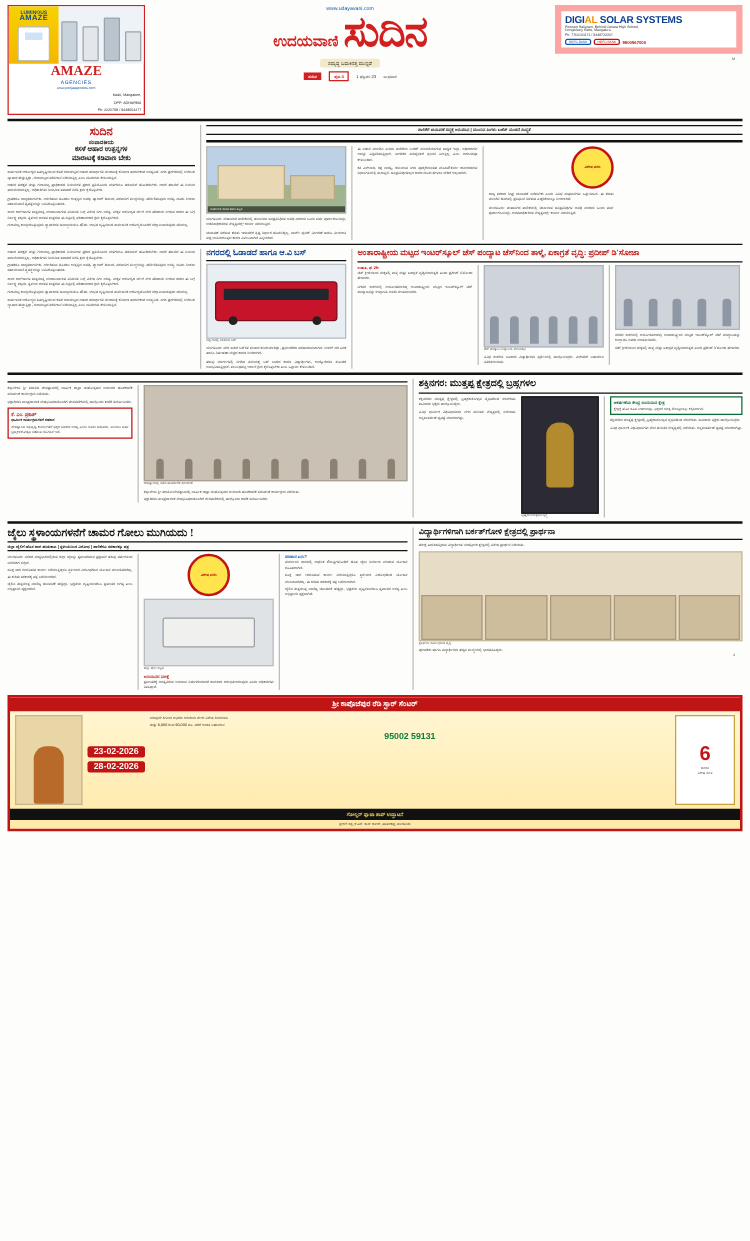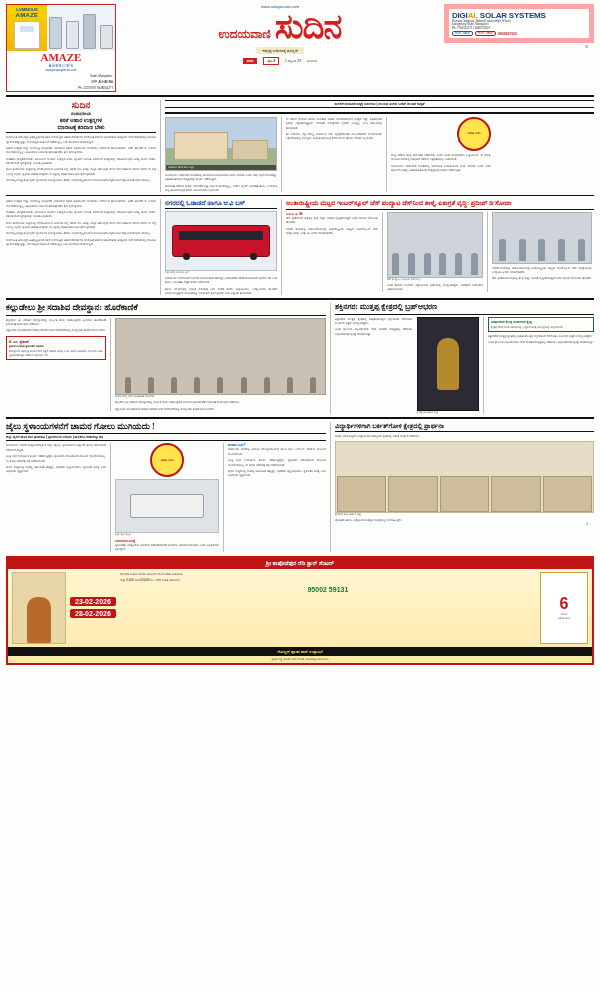--- a/index.html
+++ b/index.html
@@ -303,21 +303,20 @@
             <div class="kn-body" style="margin-top:2px;">ಚೆಸ್ ಕ್ರೀಡೆಯಿಂದ ಮಕ್ಕಳಲ್ಲಿ ತಾಳ್ಮೆ ಮತ್ತು ಏಕಾಗ್ರತೆ ವೃದ್ಧಿಯಾಗುತ್ತದೆ ಎಂದು ಪ್ರದೀಪ್ ಡಿ'ಸೋಜಾ ಹೇಳಿದರು.</div>
           </div>
         </div>
       </div>
     </div>
 
     <div class="rule-h2" style="margin:3px 0;"></div>
 
     <div class="sec">
       <div class="colbox" style="width:320px;">
-        <div class="secthead">ಕಲ್ಲುಡೇಲು ಶ್ರೀ ಸದಾಶಿವ ದೇವಸ್ಥಾನ: ಹೊರೆಕಾಣಿಕೆ</div>
         <div class="rule-h" style="margin:2px 0;"></div>
         <div class="row" style="gap:4px;">
           <div style="width:100px;">
             <div class="kn-body">ಕಲ್ಲುಡೇಲು ಶ್ರೀ ಸದಾಶಿವ ದೇವಸ್ಥಾನದಲ್ಲಿ ವಾರ್ಷಿಕ ಜಾತ್ರಾ ಮಹೋತ್ಸವದ ಅಂಗವಾಗಿ ಹೊರೆಕಾಣಿಕೆ ಸಮರ್ಪಣೆ ಕಾರ್ಯಕ್ರಮ ನಡೆಯಿತು.</div>
             <div class="kn-body" style="margin-top:2px;">ಭಕ್ತಾದಿಗಳು ಸಾಂಪ್ರದಾಯಿಕ ವೇಷಭೂಷಣದೊಂದಿಗೆ ಮೆರವಣಿಗೆಯಲ್ಲಿ ಪಾಲ್ಗೊಂಡು ಕಾಣಿಕೆ ಸಮರ್ಪಿಸಿದರು.</div>
             <div style="border:1px solid #c01515;margin-top:3px;padding:2px;">
               <div style="font-size:4px;font-weight:bold;color:#c01515;">ಕೆ. ಎಂ. ಪ್ರಕಾಶ್</div>
               <div style="font-size:3px;font-weight:bold;">ಧಾರ್ಮಿಕ ಕಾರ್ಯಕ್ರಮಗಳಿಗೆ ಸಹಕಾರ</div>
               <div class="tiny2" style="margin-top:1px;">ದೇವಸ್ಥಾನದ ಅಭಿವೃದ್ಧಿ ಕಾರ್ಯಗಳಿಗೆ ಭಕ್ತರ ಸಹಕಾರ ಅಗತ್ಯ ಎಂದು ಅವರು ತಿಳಿಸಿದರು. ಮುಂದಿನ ವರ್ಷ ಬ್ರಹ್ಮಕಲಶೋತ್ಸವ ನಡೆಸುವ ಯೋಜನೆ ಇದೆ.</div>
             </div>
@@ -335,21 +334,21 @@
                 <i></i>
               </div>
             <div class="caption">ದೇವಸ್ಥಾನದಲ್ಲಿ ನಡೆದ ಹೊರೆಕಾಣಿಕೆ ಸಮರ್ಪಣೆ</div>
             <div class="kn-body" style="margin-top:2px;">ಕಲ್ಲುಡೇಲು ಶ್ರೀ ಸದಾಶಿವ ದೇವಸ್ಥಾನದಲ್ಲಿ ವಾರ್ಷಿಕ ಜಾತ್ರಾ ಮಹೋತ್ಸವದ ಅಂಗವಾಗಿ ಹೊರೆಕಾಣಿಕೆ ಸಮರ್ಪಣೆ ಕಾರ್ಯಕ್ರಮ ನಡೆಯಿತು.</div>
             <div class="kn-body" style="margin-top:2px;">ಭಕ್ತಾದಿಗಳು ಸಾಂಪ್ರದಾಯಿಕ ವೇಷಭೂಷಣದೊಂದಿಗೆ ಮೆರವಣಿಗೆಯಲ್ಲಿ ಪಾಲ್ಗೊಂಡು ಕಾಣಿಕೆ ಸಮರ್ಪಿಸಿದರು.</div>
           </div>
         </div>
       </div>
 
       <div class="colbox vline" style="flex:1;">
-        <div class="secthead" style="font-size:7.5px;">ಶಕ್ತಿನಗರ: ಮುತ್ತಪ್ಪ ಕ್ಷೇತ್ರದಲ್ಲಿ ಬ್ರಹ್ಆಭರಣ</div>
+        <div class="secthead" style="font-size:7.5px;">ಶಕ್ತಿನಗರ: ಮುತ್ತಪ್ಪ ಕ್ಷೇತ್ರದಲ್ಲಿ ಬ್ರಹ್ಗಗಳಲ</div>
         <div class="rule-h" style="margin:2px 0;"></div>
         <div class="row" style="gap:4px;">
           <div style="width:78px;">
             <div class="kn-body">ಶಕ್ತಿನಗರದ ಮುತ್ತಪ್ಪ ಕ್ಷೇತ್ರದಲ್ಲಿ ಬ್ರಹ್ಮಕಲಶೋತ್ಸವ ವೈಭವದಿಂದ ನೆರವೇರಿತು. ಸಾವಿರಾರು ಭಕ್ತರು ಪಾಲ್ಗೊಂಡಿದ್ದರು.</div>
             <div class="kn-body" style="margin-top:2px;">ವಿವಿಧ ಧಾರ್ಮಿಕ ವಿಧಿವಿಧಾನಗಳು ವೇದ ಪಂಡಿತರ ನೇತೃತ್ವದಲ್ಲಿ ನಡೆಯಿತು. ಅನ್ನಸಂತರ್ಪಣೆ ವ್ಯವಸ್ಥೆ ಮಾಡಲಾಗಿತ್ತು.</div>
           </div>
           <div style="width:62px;">
             <div class="deity">
                 <div class="idol"></div>
               </div>

